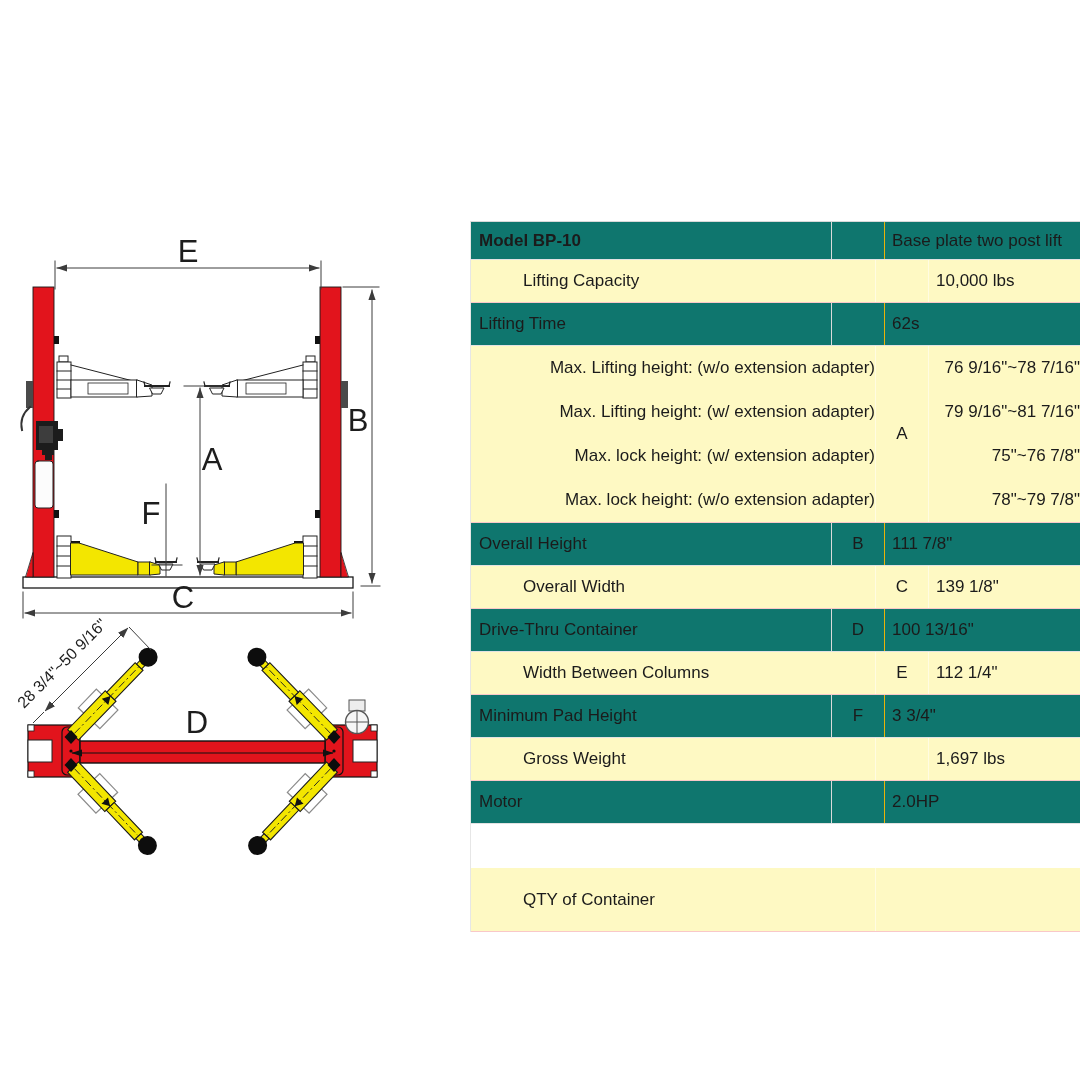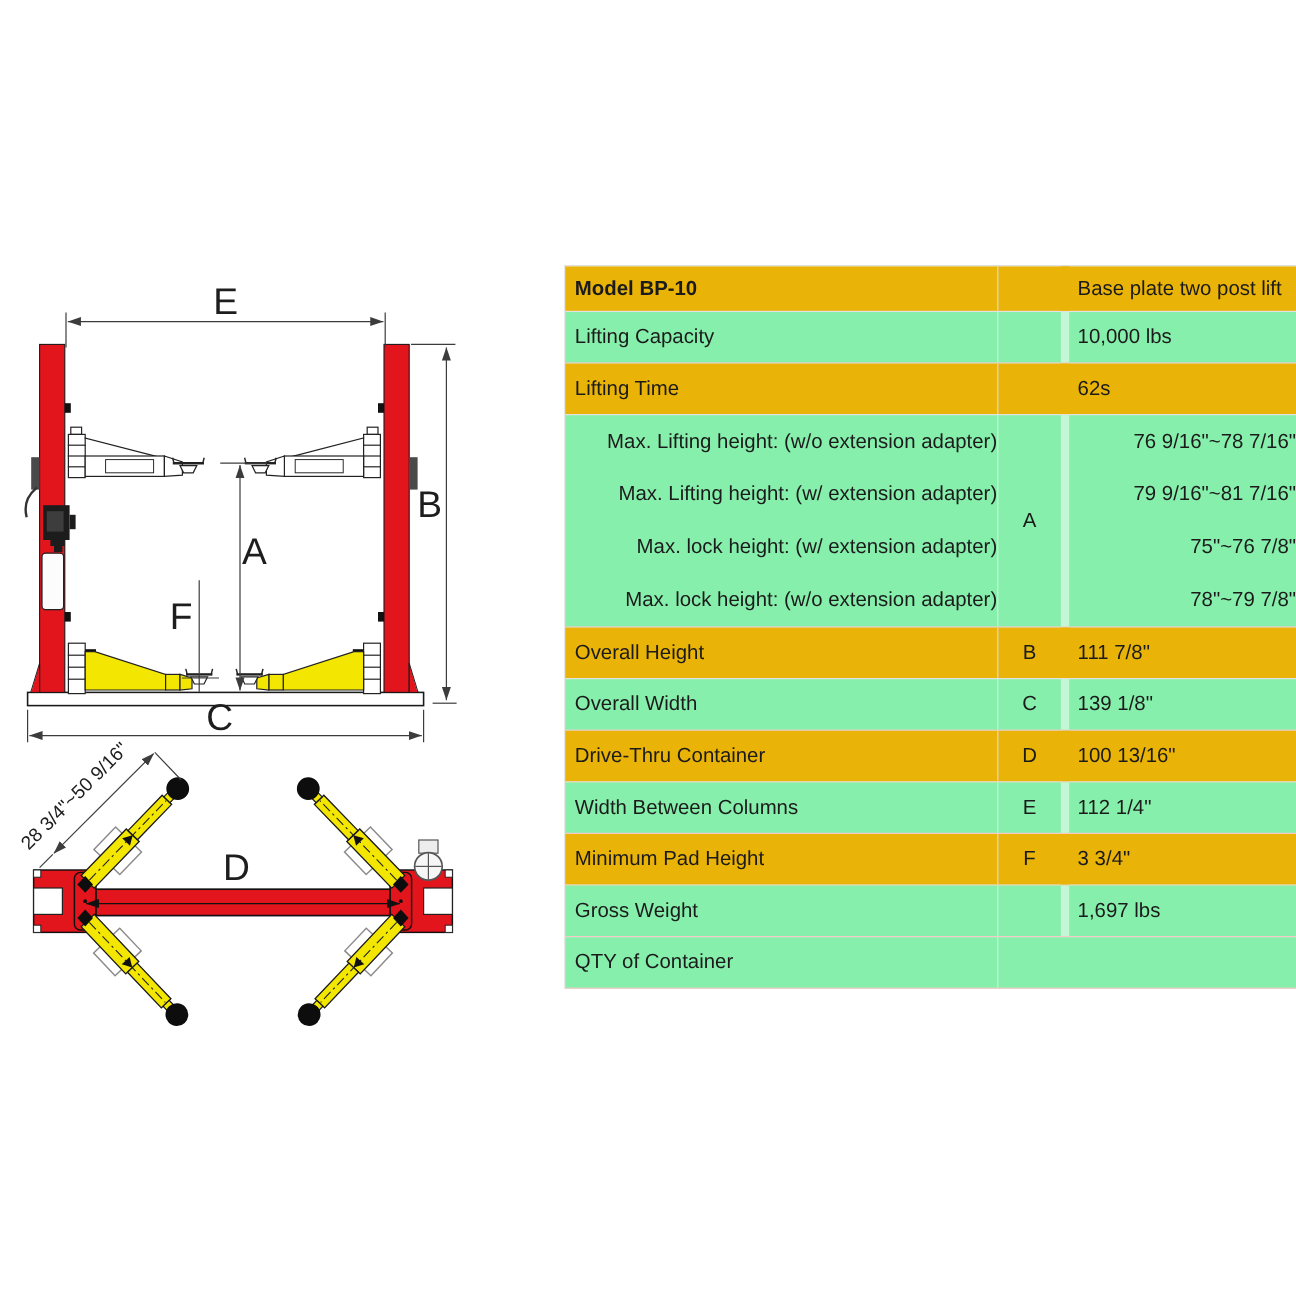--- a/index.html
+++ b/index.html
@@ -6,32 +6,32 @@
   body{
     width:1080px;height:1080px;position:relative;overflow:hidden;
     font-family:"Liberation Sans",sans-serif;color:#1b1b1b;
   }
   
   .spec-table{
     position:absolute;left:470px;top:221px;width:610px;
     font-size:17px;border-top:1px solid #d8d8d8;border-left:1px solid #e6e6e6;
     box-sizing:border-box;
   }
-  .row{display:flex;align-items:stretch;background:#eab308;box-sizing:border-box;
+  .row{display:flex;align-items:stretch;background:#0f766e;box-sizing:border-box;
        border-bottom:1px solid #e2e2e2;height:43px;}
   .row.hdr{height:38px;}
   .row.grp{height:177px;}
-  .row.qty{height:43px;}
-  .row.pink{background:#86efac;border-bottom-color:#f9c8c8;}
+  .row.qty{height:64px;margin-top:44px;}
+  .row.pink{background:#fef9c3;border-bottom-color:#f9c8c8;padding-left:44px;}
   .hdr .c-label{font-weight:bold;}
   .c-label{flex:0 0 360px;display:flex;align-items:center;padding-left:8px;box-sizing:border-box;}
   .c-letter{flex:0 0 53px;display:flex;align-items:center;justify-content:center;
             border-left:1px solid #dadada;box-sizing:border-box;}
   .c-value{flex:1 1 auto;display:flex;align-items:center;padding-left:7px;
-           border-left:7px solid #eab308;box-sizing:border-box;min-width:0;}
+           border-left:1px solid #eab308;box-sizing:border-box;min-width:0;}
   .pink .c-letter,.pink .c-value{border-left-color:rgba(255,255,255,.5);}
   .gcol{flex-direction:column;align-items:flex-end;padding-left:0;}
   .gcell{height:44.25px;display:flex;align-items:center;padding-left:8px;box-sizing:border-box;}
   .c-value.gcol .gcell{padding-left:7px;}
   .pre{white-space:pre-line;line-height:22px;}
   
   .diagram{position:absolute;left:0;top:0;}
   svg text{font-family:"Liberation Sans",sans-serif;fill:#1d1d1d;}
   .dimL{font-size:31px;}
   .dimS{font-size:16px;}
@@ -327,19 +327,24 @@
     <div class="c-letter">F</div>
     <div class="c-value">3 3/4"</div>
   </div>
 
   <div class="row pink">
     <div class="c-label">Gross Weight</div>
     <div class="c-letter"></div>
     <div class="c-value">1,697 lbs</div>
   </div>
 
+  <div class="row">
+    <div class="c-label">Motor</div>
+    <div class="c-letter"></div>
+    <div class="c-value">2.0HP</div>
+  </div>
 
   <div class="row qty pink">
     <div class="c-label">QTY of Container</div>
     <div class="c-letter"></div>
   </div>
 
 </div>
 
 </body></html>

